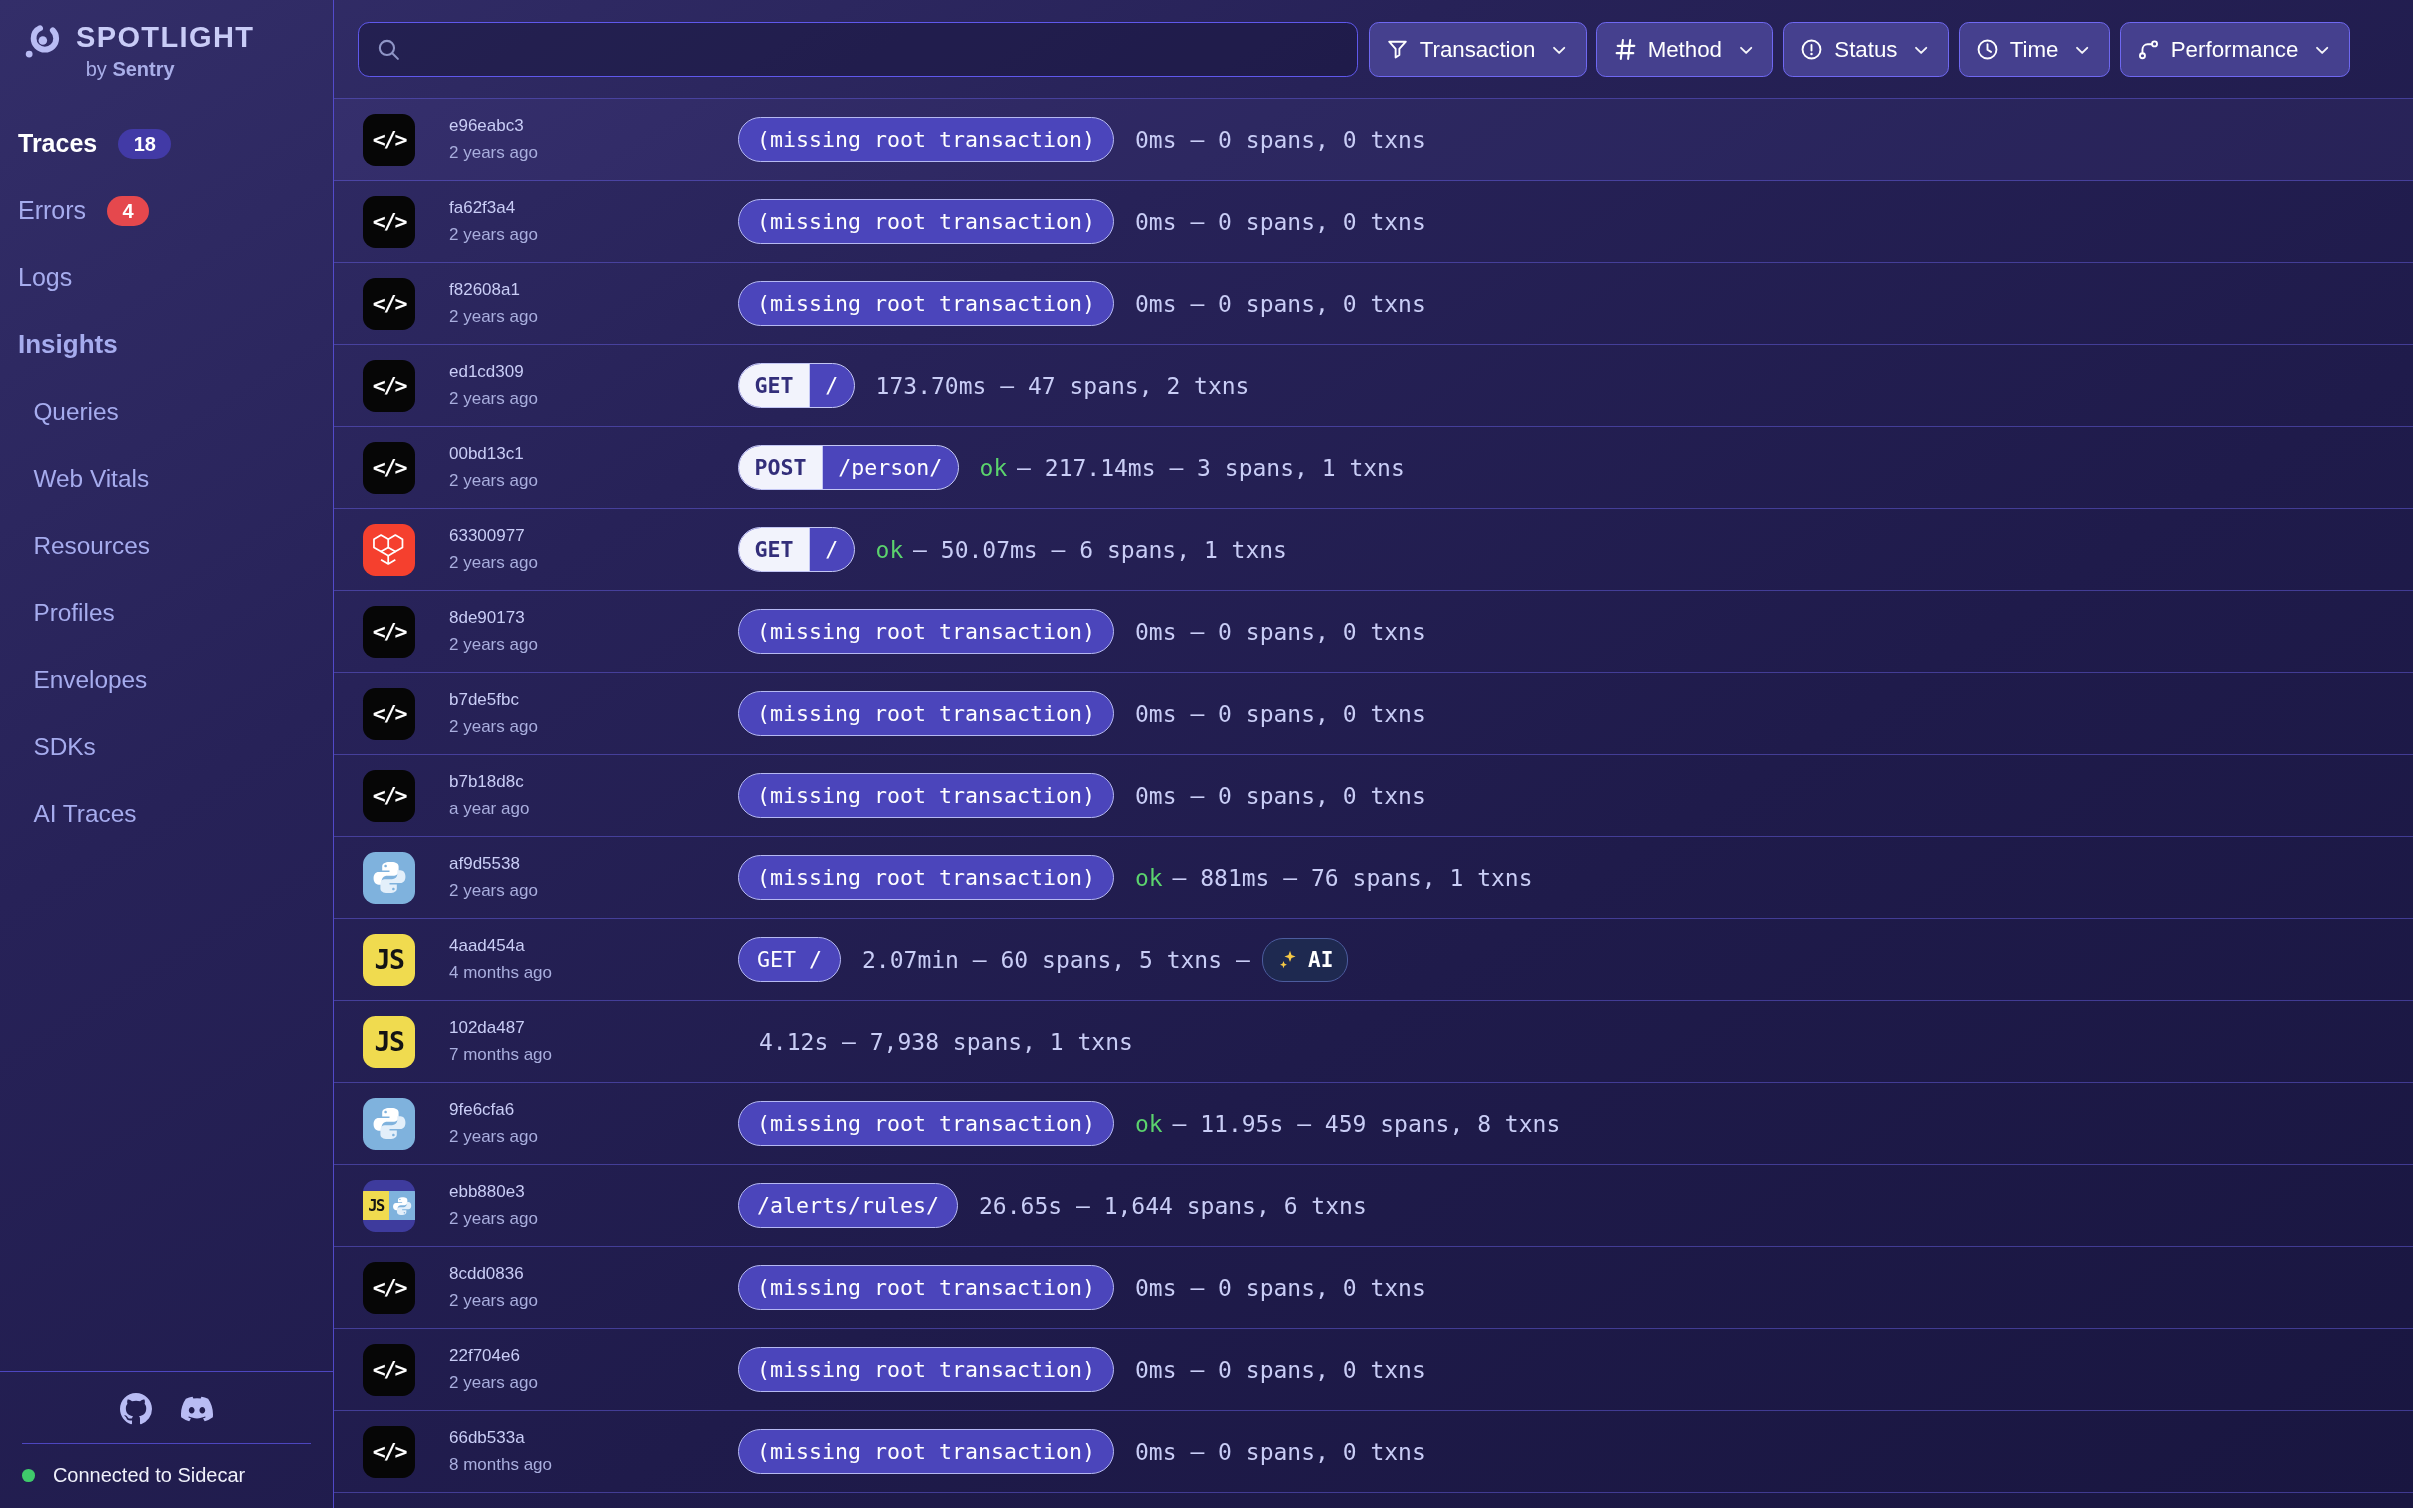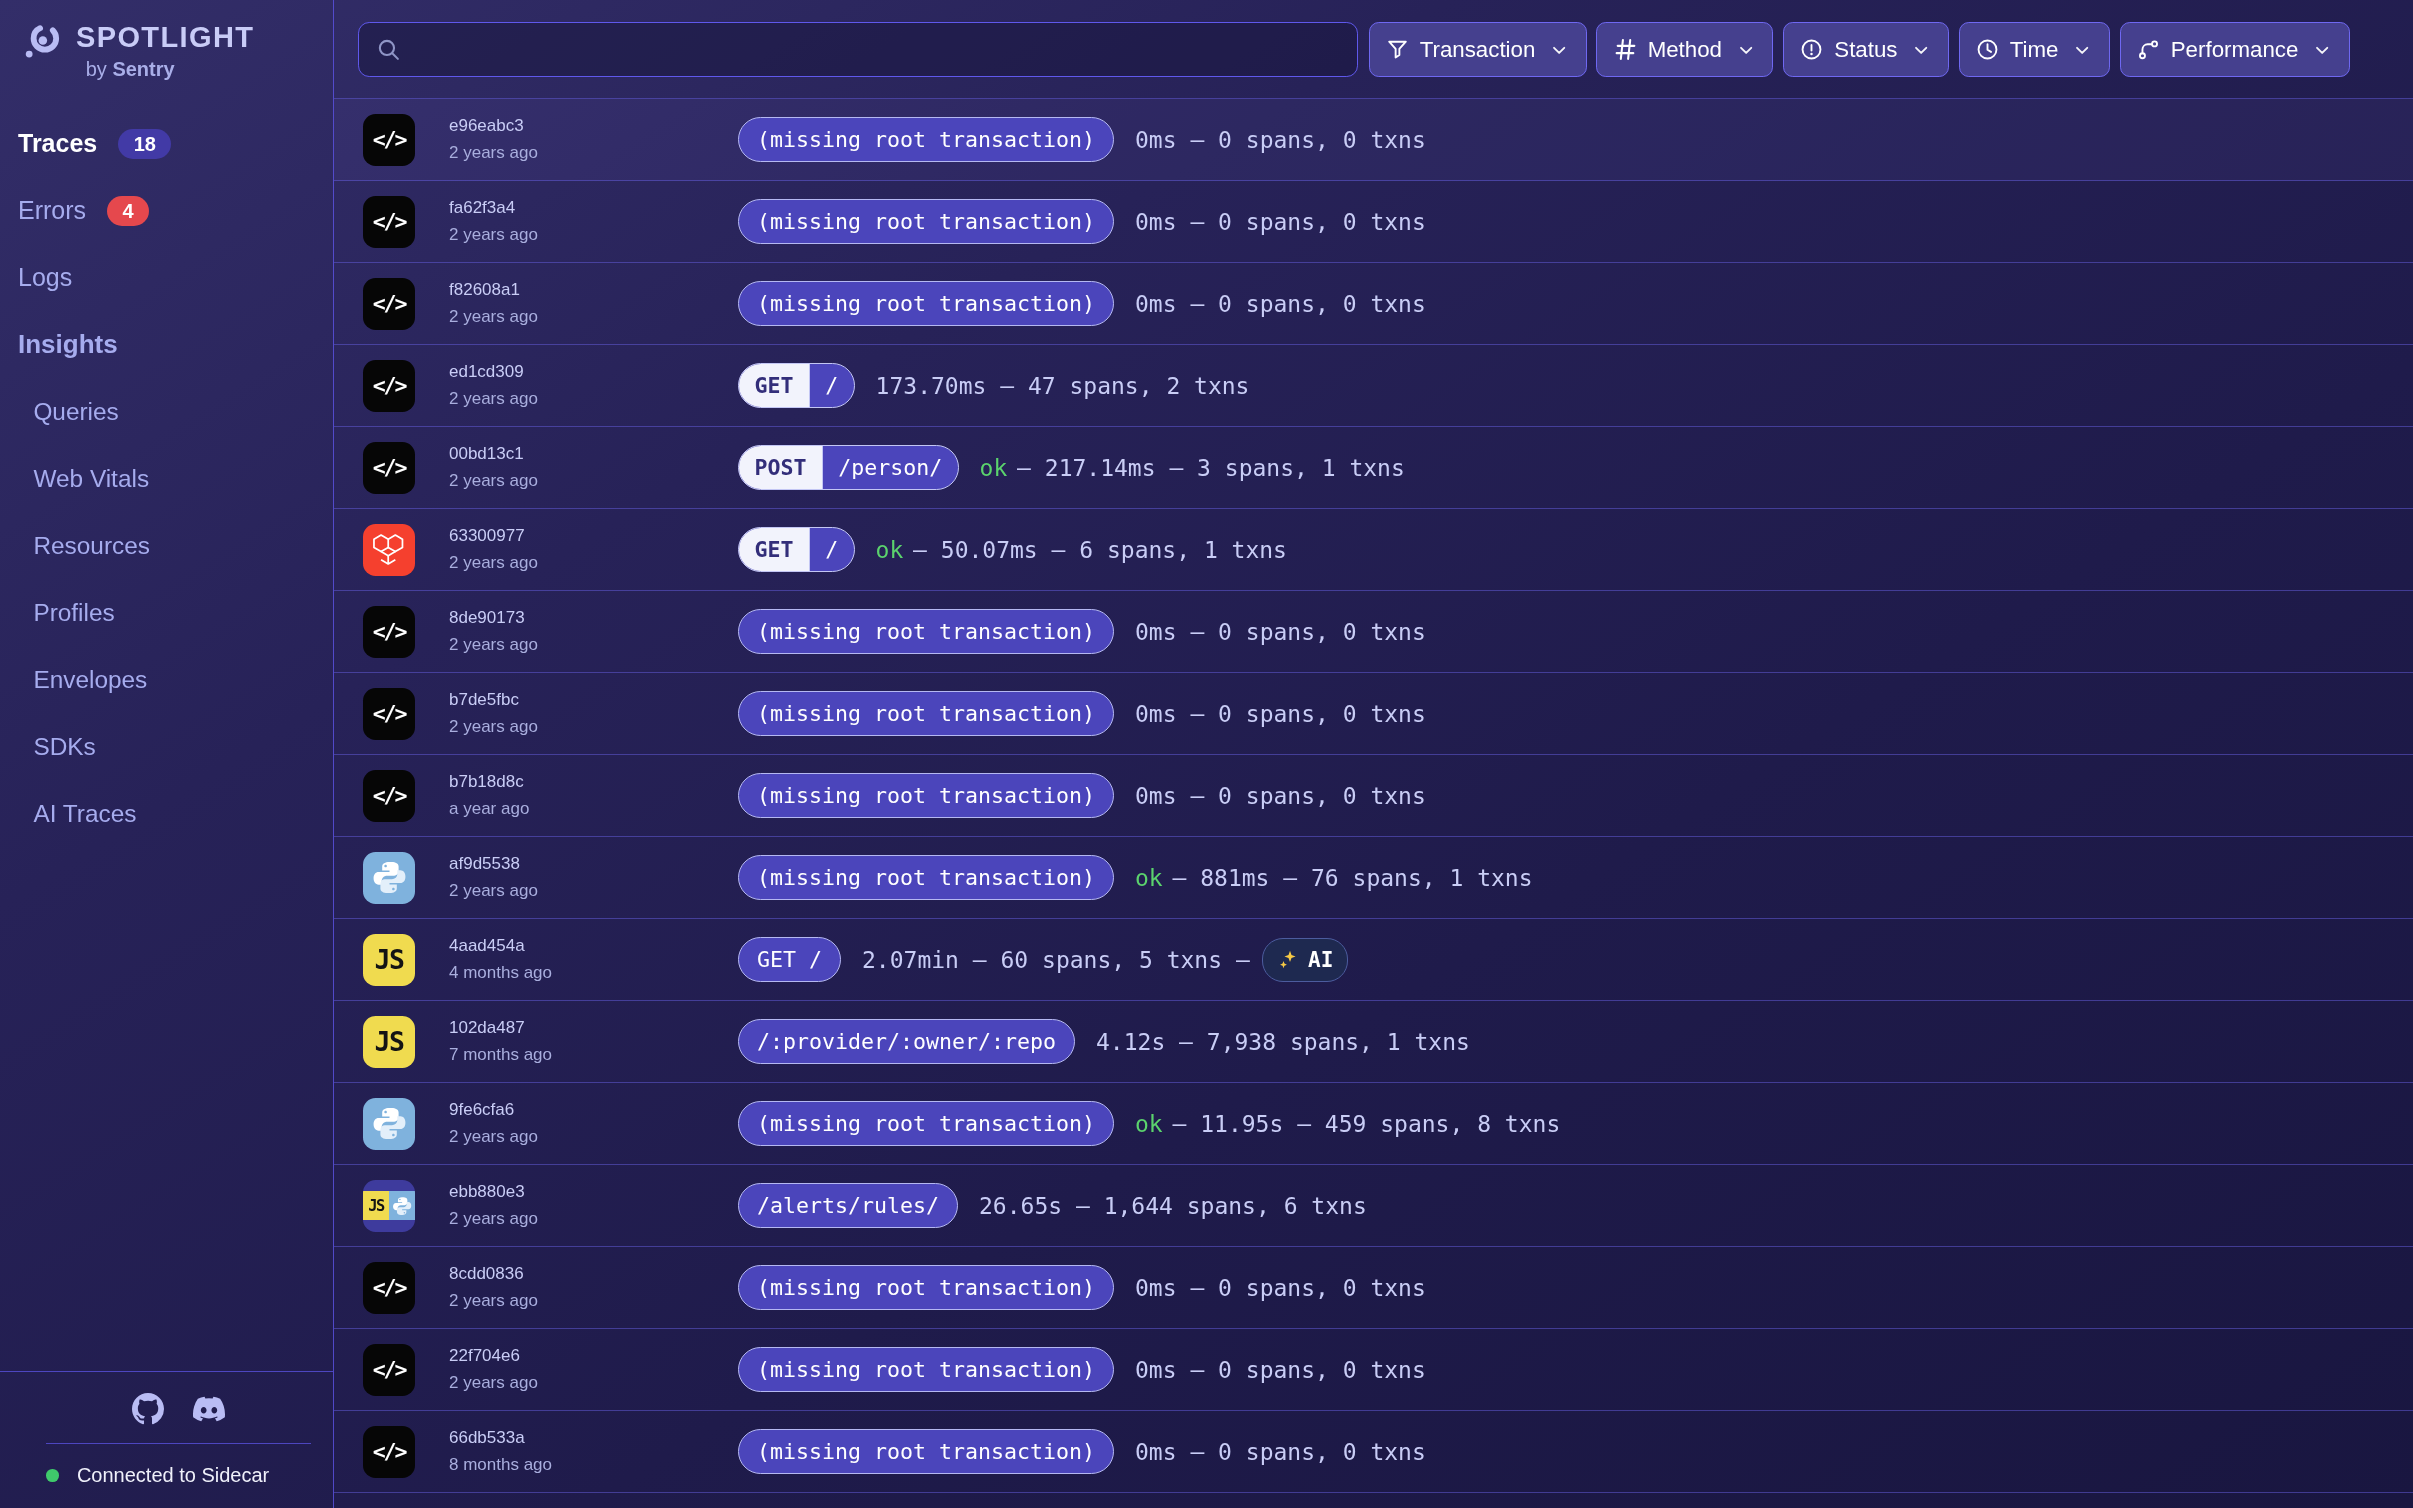--- a/index.html
+++ b/index.html
@@ -20,21 +20,21 @@
   .logo-sub { font-size:20px; color:#a9aee8; margin:4.2px 0 0 9.8px; }
   .logo-sub b { font-weight:700; }
   .nav { margin-top:29px; padding-left:18px; }
   .nav-item { height:67px; display:flex; align-items:center; font-size:25px; color:#a6acee; cursor:pointer; }
   .nav-item.active { color:#ffffff; font-weight:700; }
   .nav-item.header { font-weight:700; font-size:26px; cursor:default; }
   .nav-item.indent { padding-left:15.4px; font-size:24.4px; }
   .badge { margin-left:21px; border-radius:18px; font-size:20px; font-weight:600; color:#fff; padding:4.9px 15.4px; line-height:1; }
   .badge.count { background:#423aa6; }
   .badge.error { background:#e5484d; }
-  .side-footer { margin-top:auto; border-top:1.4px solid rgba(92,84,230,.75); padding-top:21px;padding-left:24px; }
+  .side-footer { margin-top:auto; border-top:1.4px solid rgba(92,84,230,.75); padding-top:21px; }
   .social { display:flex; justify-content:center; align-items:center; gap:29px; color:#b9bcf4; padding-bottom:18px; }
   .social svg { width:32px; height:32px; cursor:pointer; }
   .fdivider { border:0; border-top:1.4px solid rgba(92,84,230,.75); margin:0 22.3px; }
   .conn { display:flex; align-items:center; gap:18px; padding:19.6px 0 21px 22.3px; font-size:20px; color:#eff0fa; }
   .dot { width:12.6px; height:12.6px; border-radius:50%; background:#3fca6b; flex:none; }
 
   
   main { flex:1; display:flex; flex-direction:column; min-width:0; }
   .topbar { display:flex; align-items:center; gap:10.5px; padding:22.3px 15.4px 21px 24px; }
   .search { width:1000px; height:55px; flex:none; border:1.4px solid #5f58ec; border-radius:11.2px;
@@ -506,24 +506,20 @@
 
           <span class="ricon icon-js">
             <span class="js-glyph">JS</span>
           </span>
 
           <div class="rmeta">
             <div class="rid">102da487</div>
             <div class="rage">7 months ago</div>
           </div>
 
-          <div class="rbadge">
-
-            <span class="pill solid">/:provider/:owner/:repo</span>
-          </div>
 
           <div class="rstats">
             
             <span class="stats-text">4.12s — 7,938 spans, 1 txns</span>
             
           </div>
         </div>
         <div class="row">
 
           <span class="ricon icon-python">

